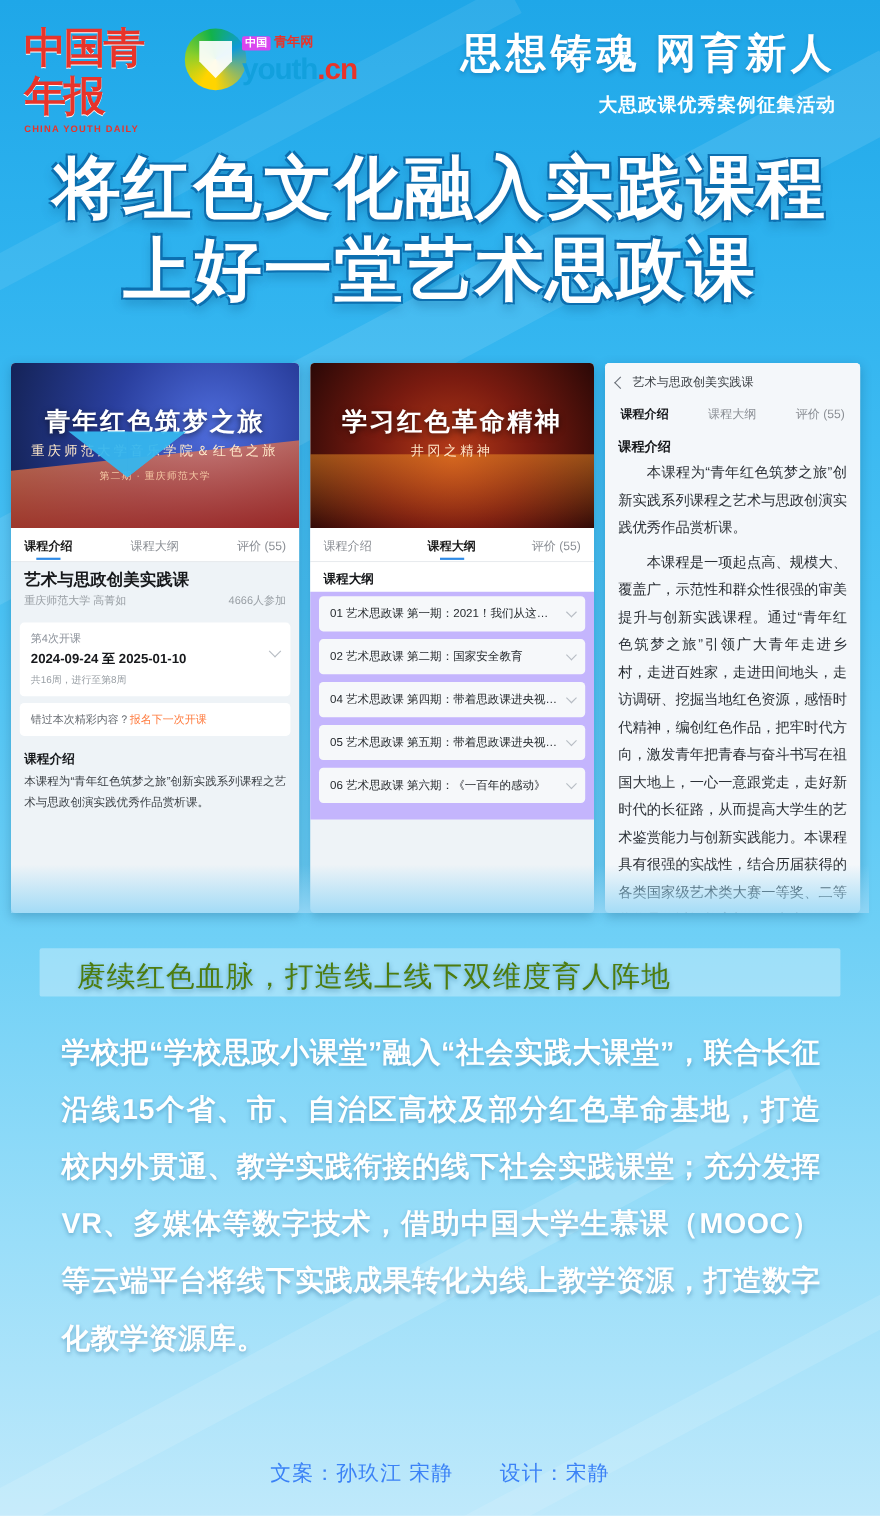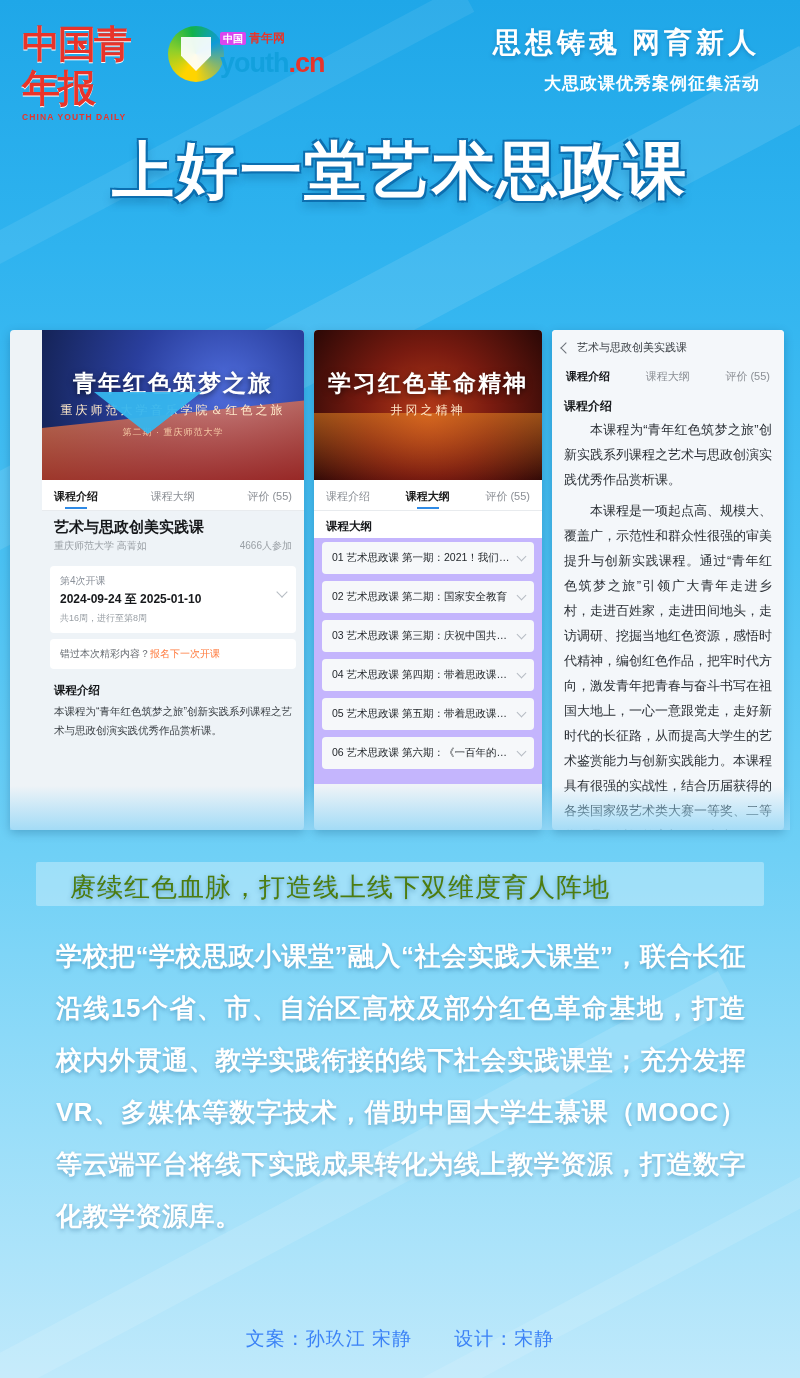--- a/index.html
+++ b/index.html
@@ -27,38 +27,38 @@
   .youth-badge{position:absolute;left:0;top:4px;width:56px;height:56px;border-radius:50%;
      background:conic-gradient(from 210deg,#ffd400 0deg,#8ccf2a 70deg,#12b24a 140deg,#0f9ad8 210deg,#ffd400 330deg);}
   .youth-badge:after{content:"";position:absolute;left:13px;top:11px;width:30px;height:34px;
      background:#fff;clip-path:polygon(0 0,100% 0,100% 55%,50% 100%,0 55%);opacity:.92;}
   .youth-cn{position:absolute;left:52px;top:8px;font-size:12px;color:#e8342a;font-weight:bold;}
   .youth-cn span{background:#d946ef;color:#fff;padding:1px 3px;border-radius:2px;margin-right:3px;font-size:10px;font-family:Liberation Serif, serif;}
   .youth-word{position:absolute;left:52px;top:26px;font-size:27px;font-weight:bold;color:#12a0dd;letter-spacing:-1px;}
   .youth-word i{font-style:normal;color:#e8342a;}
 
   .slogan{position:absolute;right:40px;top:24px;text-align:right;}
-  .slogan-main{font-family:"Liberation Serif","DejaVu Serif",serif;font-size:28px;font-weight:bold;color:#ffffff;letter-spacing:4px;text-shadow:0 2px 4px rgba(0,70,130,.35);}
+  .slogan-main{font-family:"Liberation Serif","DejaVu Serif",serif;font-size:37px;font-weight:bold;color:#ffffff;letter-spacing:4px;text-shadow:0 2px 4px rgba(0,70,130,.35);}
   .slogan-sub{margin-top:10px;font-size:17px;color:#ffffff;letter-spacing:1px;font-weight:bold;}
 
   
   .title{position:relative;margin-top:16px;text-align:center;}
   .title-line{
     font-family:"DejaVu Sans","Liberation Sans",sans-serif;
     font-weight:bold;font-size:62px;line-height:74px;color:#ffffff;letter-spacing:2px;
     text-shadow:
       -2px -2px 0 #0c6fb0, 2px -2px 0 #0c6fb0, -2px 2px 0 #0c6fb0, 2px 2px 0 #0c6fb0,
       0 6px 10px rgba(0,60,110,.35);
   }
 
   
   .shots{position:absolute;left:10px;top:330px;width:780px;height:500px;display:flex;gap:10px;}
   .card{background:#eef3f7;border-radius:4px;overflow:hidden;box-shadow:0 3px 10px rgba(0,50,90,.25);}
-  .card-a{width:262px;padding-left:32px;}
-  .card-b{width:228px;}
+  .card-a{width:262px;}
+  .card-b{width:258px;}
   .card-c{width:232px;background:#f4f7fa;}
 
   .banner{height:150px;position:relative;overflow:hidden;}
   .banner-a{background:radial-gradient(circle at 70% 40%,#4f6ddd 0%,#2a3f9e 45%,#12204f 100%);}
   .banner-a:before{content:"";position:absolute;left:-10%;top:55%;width:130%;height:60%;
     background:linear-gradient(180deg,rgba(255,120,60,.65),rgba(160,30,20,.9));transform:rotate(-6deg);}
   .banner-b{background:radial-gradient(circle at 50% 55%,#b43a18 0%,#7a1b10 45%,#2a0806 100%);}
   .banner-b:before{content:"";position:absolute;left:0;bottom:0;width:100%;height:45%;
     background:linear-gradient(180deg,rgba(255,160,40,.45),rgba(120,10,10,.0));}
   .banner-title{position:absolute;left:0;right:0;top:38px;text-align:center;color:#fff;
@@ -139,20 +139,21 @@
         <b>youth</b><i>.cn</i>
       </div>
     </div>
     <div class="slogan">
       <div class="slogan-main">思想铸魂  网育新人</div>
       <div class="slogan-sub">大思政课优秀案例征集活动</div>
     </div>
   </div>
 
   <div class="title">
+    <div class="title-line">将红色文化融入实践课程</div>
     <div class="title-line">上好一堂艺术思政课</div>
   </div>
 
   <div class="shots">
 
     <div class="card card-a">
       <div class="banner banner-a">
         <div class="banner-title">青年红色筑梦之旅</div>
         <div class="banner-sub">重庆师范大学音乐学院＆红色之旅</div>
         <div class="banner-sub2">第二期 · 重庆师范大学</div>
@@ -190,21 +191,20 @@
       <div class="tabs">
         <div>课程介绍</div>
         <div class="tab-active">课程大纲</div>
         <div>评价 (55)</div>
       </div>
       <div class="divider"></div>
       <div class="outline-title">课程大纲</div>
       <div class="olist">
         <div class="oitem"><span>01 艺术思政课 第一期：2021！我们从这…</span><span class="chev2"></span></div>
         <div class="oitem"><span>02 艺术思政课 第二期：国家安全教育</span><span class="chev2"></span></div>
-        <div class="oitem"><span>03 艺术思政课 第三期：庆祝中国共产党成…</span><span class="chev2"></span></div>
         <div class="oitem"><span>04 艺术思政课 第四期：带着思政课进央视…</span><span class="chev2"></span></div>
         <div class="oitem"><span>05 艺术思政课 第五期：带着思政课进央视…</span><span class="chev2"></span></div>
         <div class="oitem"><span>06 艺术思政课 第六期：《一百年的感动》</span><span class="chev2"></span></div>
       </div>
     </div>
 
     <div class="card card-c">
       <div class="c-nav">
         <span class="back"></span>
         <span>艺术与思政创美实践课</span>

